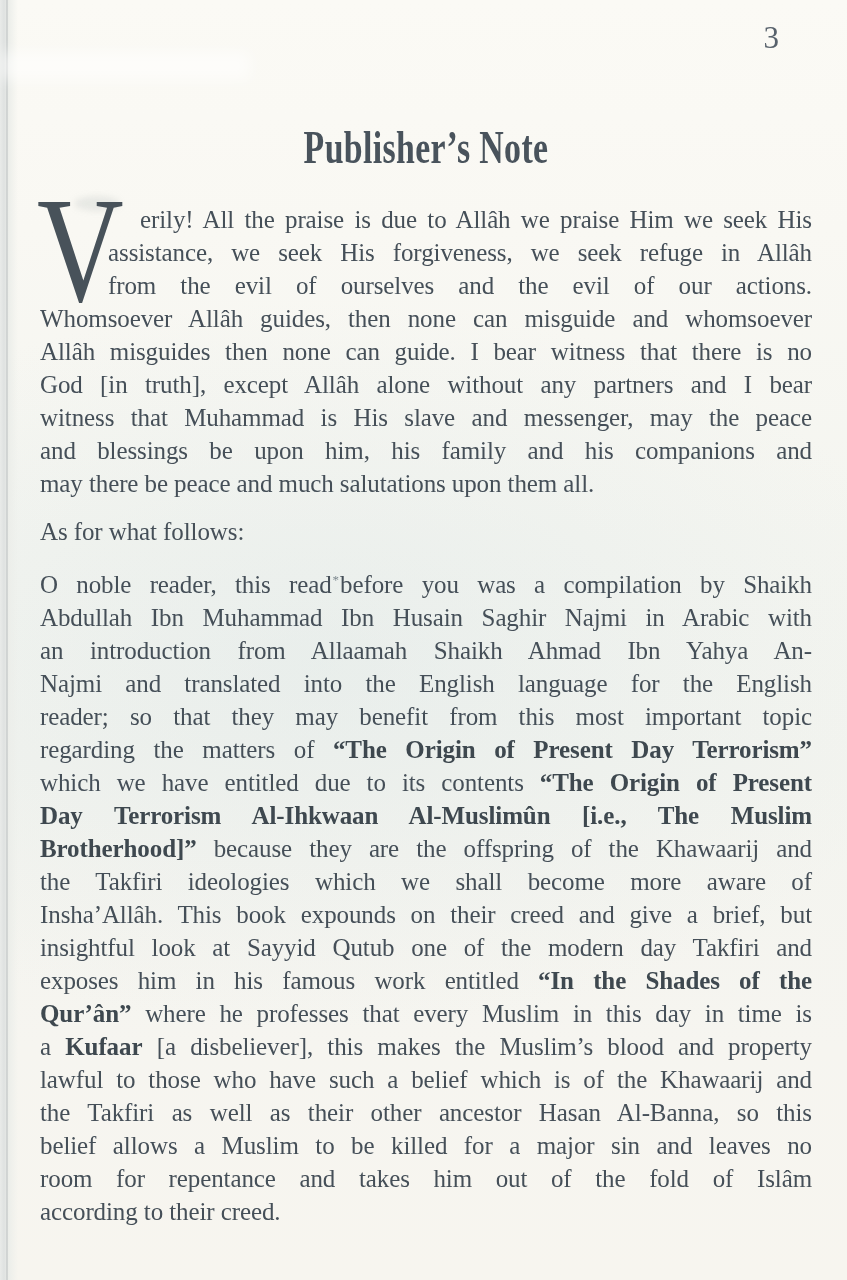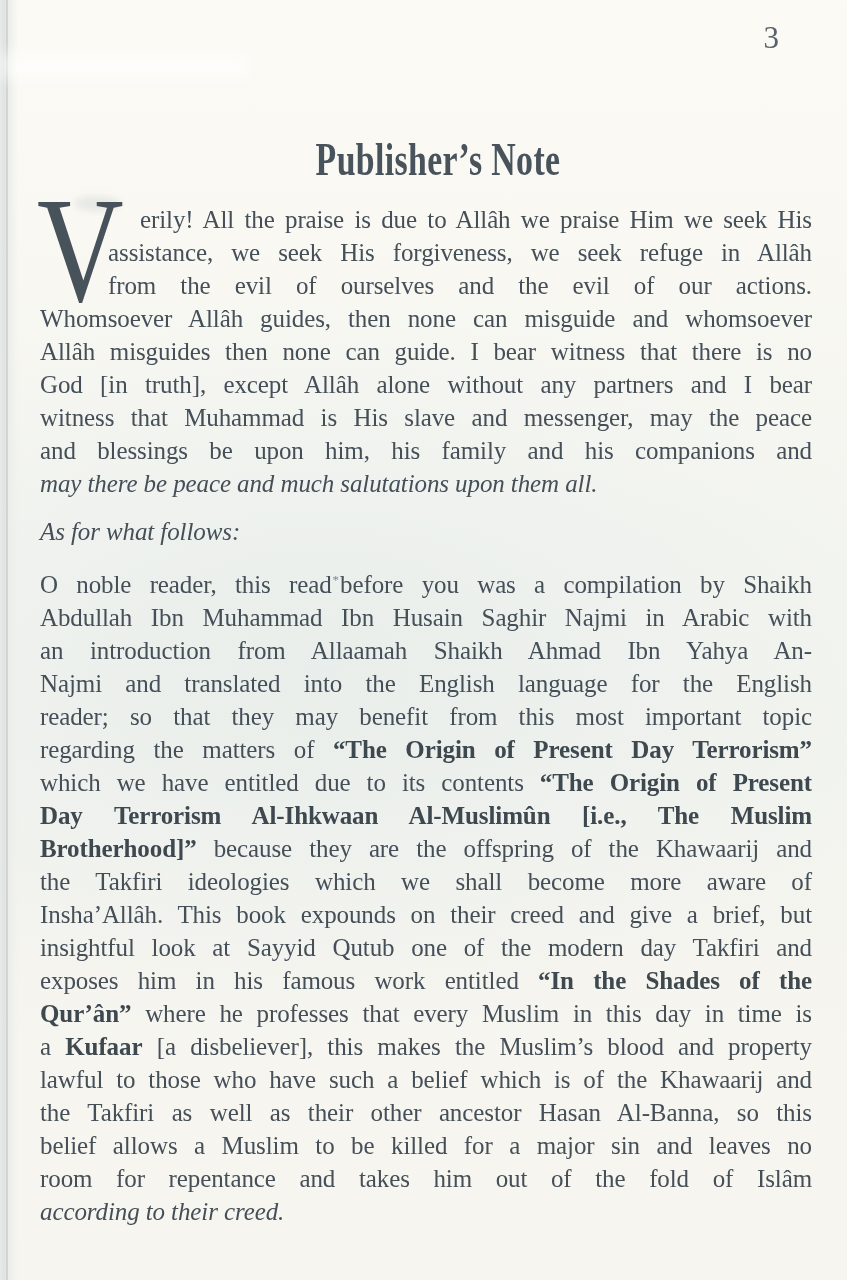--- a/index.html
+++ b/index.html
@@ -26,37 +26,37 @@
   .smudge {
     position: absolute; left: 74px; top: 196px; width: 46px; height: 15px;
     background: rgba(130,140,145,0.14); filter: blur(3px); border-radius: 50%;
   }
   .page-number {
     position: absolute; top: 20px; right: 68px;
     font-size: 31px; color: #58626c;
   }
   .title-wrap {
     position: absolute; left: 40px; top: 120px; width: 772px;
-    margin: 12px; text-align: center; font-weight: normal;
+    margin: 0; text-align: center; font-weight: normal;
   }
   .title-inner {
     display: inline-block;
     font-size: 47px; font-weight: bold; color: #49535c;
     transform: scaleX(0.72); transform-origin: center;
     letter-spacing: 0.5px;
   }
   .body {
     position: absolute; left: 40px; top: 203px; width: 772px;
     font-size: 25px; line-height: 33px; color: #454f58;
     letter-spacing: -0.1px;
   }
   .para { position: relative; }
   .para + .para { margin-top: 15px; }
   .line { text-align: justify; text-align-last: justify; }
-  .line.flush { text-align: right; text-align-last: left; font-style: italic; }
+  .line.flush { text-align: right; text-align-last: left; }
   .bold { font-weight: bold; color: #3e484f; font-family: Liberation Serif, serif; }
   .mark {
     font-size: 13px; color: #7d888f; vertical-align: 9px;
     letter-spacing: 0; padding: 0 1px;
   }
   .dropcap {
     position: absolute; left: -3px; top: -28px;
     font-size: 150px; line-height: 150px; color: #48525a;
     transform: scaleX(0.8); transform-origin: left top;
   }

